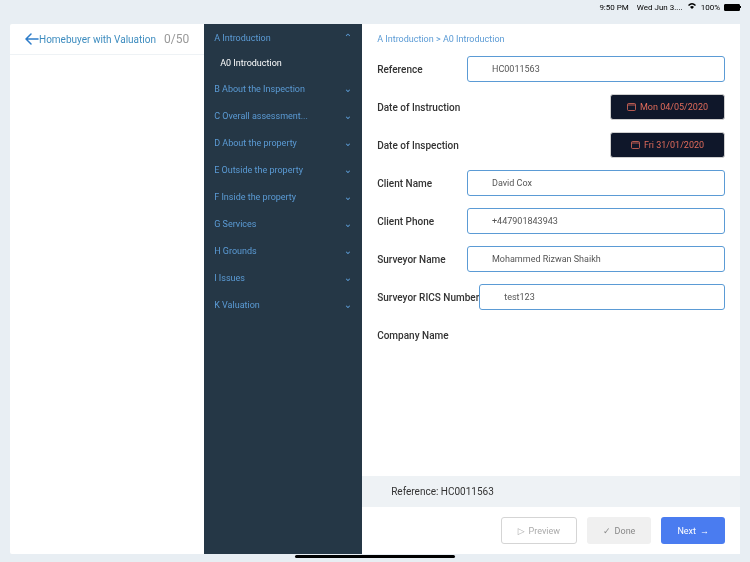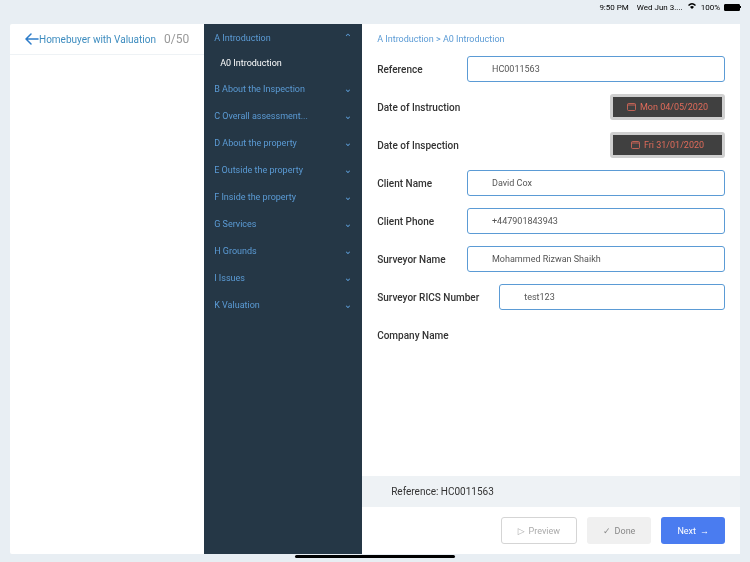--- a/index.html
+++ b/index.html
@@ -132,21 +132,20 @@
       padding: 12px 15px 5px;
       flex: 1;
       overflow-y: auto;
     }
     .form-row {
       display: flex;
       justify-content: space-between;
       align-items: center;
       margin-bottom: 12px;
       min-height: 26px;
-      gap: 20px;
     }
     .form-label {
       font-size: 10px;
       color: #333;
       font-weight: 500;
       flex: 0 0 auto;
     }
     .form-input {
       width: 258px;
       height: 26px;
@@ -155,23 +154,23 @@
       padding: 0 24px;
       font-size: 9px;
       color: #555;
     }
     .form-input::placeholder {
       color: #aaa;
     }
     .date-button {
       width: 115px;
       height: 26px;
-      border: 3px solid #0f172a;
+      border: 1px solid #0f172a;
       border-radius: 3px;
-      background: #404040;
+      background: #0f172a;
       font-size: 9px;
       color: #4a7ca8;
       display: flex;
       align-items: center;
       justify-content: center;
       gap: 4px;
       cursor: pointer;
     }
     .date-button.active {
       border-color: #d0d0d0;

